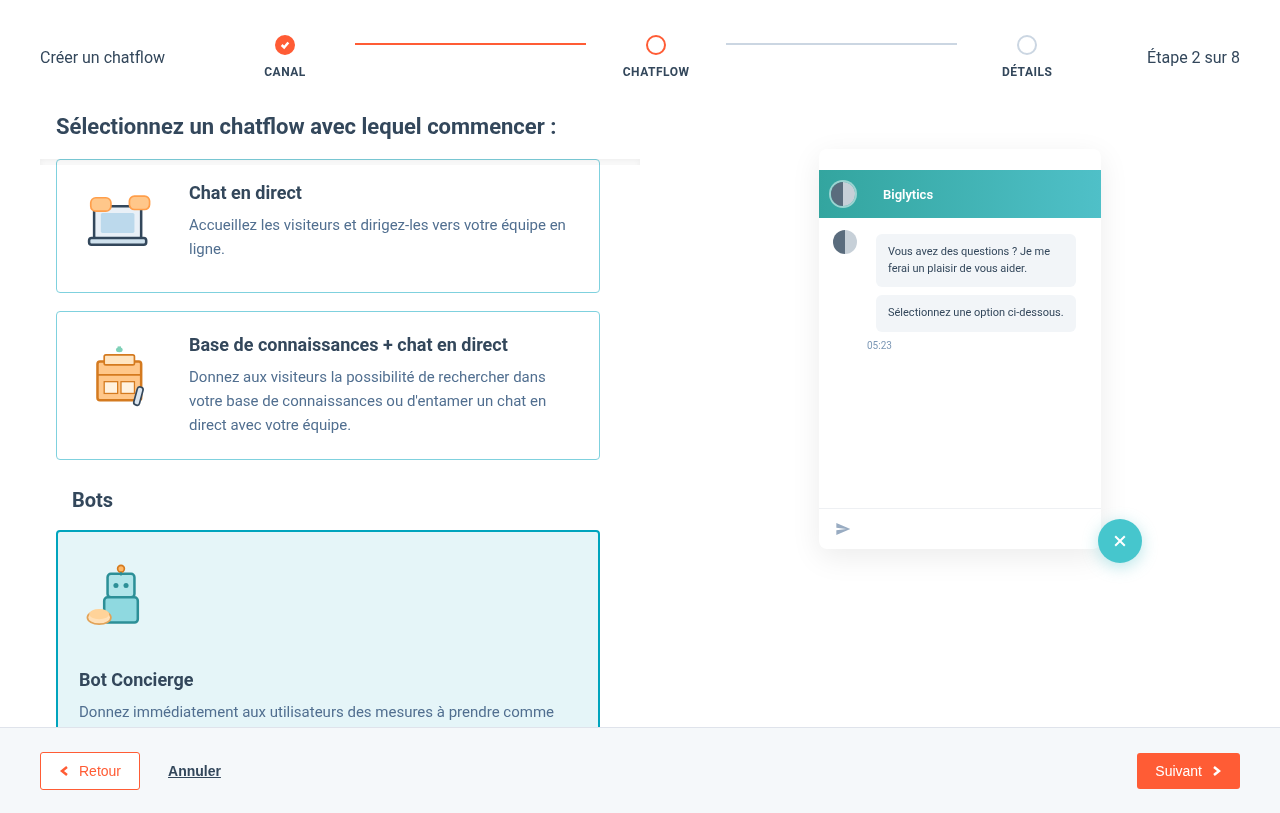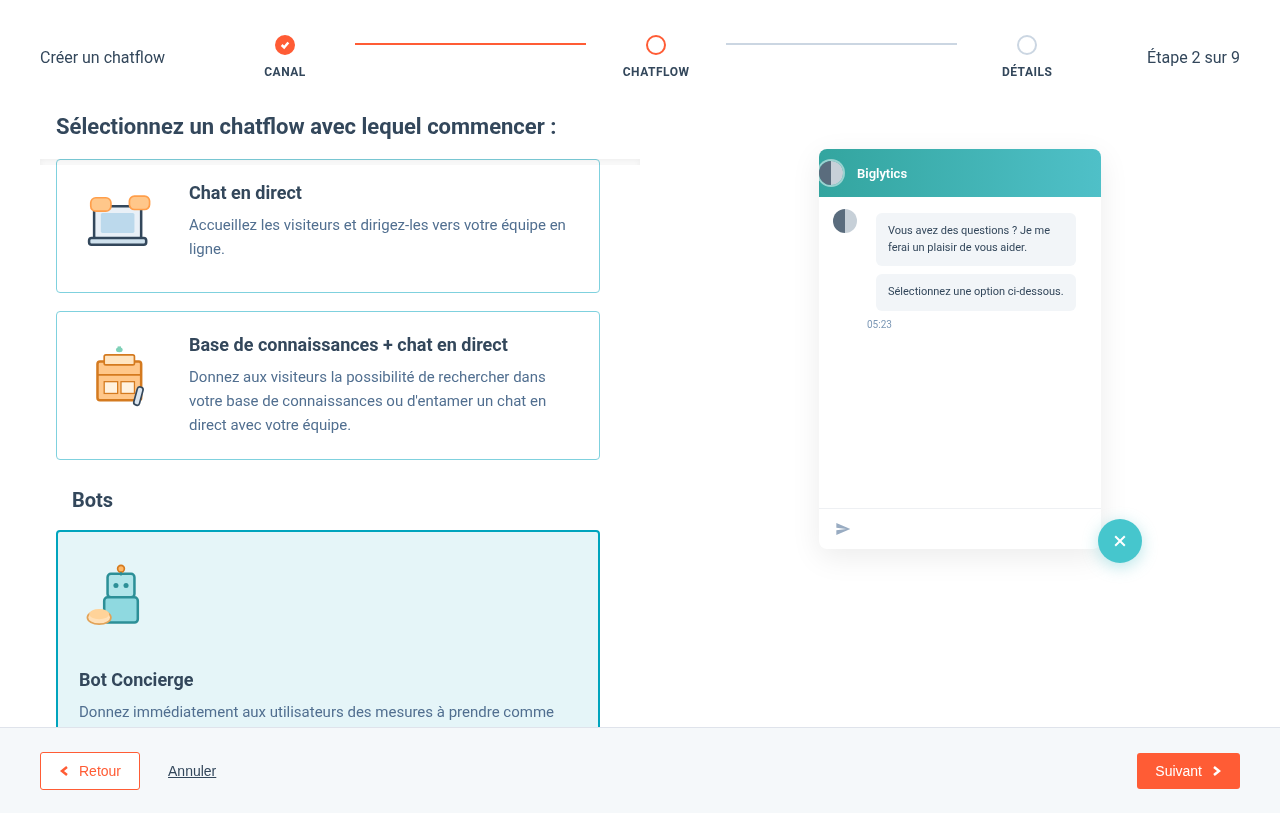--- a/index.html
+++ b/index.html
@@ -43,39 +43,39 @@
   .card{display:flex;gap:26px;align-items:flex-start;border:1px solid var(--card-border);border-radius:4px;padding:20px 28px 22px 22px;margin-bottom:18px;background:#fff;cursor:pointer;}
   .card.selected{background:var(--sel-bg);border-width:2px;border-color:#00a4bd;padding:19px 27px 21px 21px;flex-direction:column;}
   .card .ill{width:84px;height:84px;flex:0 0 84px;display:flex;align-items:center;justify-content:center;margin-top:6px;}
   .card .ill svg{width:84px;height:84px;}
   .card .txt{flex:1;}
   .card h3{margin:0 0 8px 0;font-size:18px;font-weight:700;color:var(--slate-900);line-height:1.4;}
   .card p{margin:0;font-size:15px;color:var(--slate-700);line-height:1.6;}
   .group-label{font-size:20px;font-weight:700;margin:28px 0 18px 16px;color:var(--slate-900);}
   
   .chat-widget{width:282px;height:400px;background:#fff;border-radius:8px;box-shadow:0 8px 30px rgba(0,0,0,.08);margin:0 auto;overflow:hidden;display:flex;flex-direction:column;}
-  .chat-head{background:linear-gradient(90deg,#33a59f,#4fc0c8);color:#fff;padding:12px 0;display:flex;align-items:center;gap:14px;}
+  .chat-head{background:linear-gradient(90deg,#33a59f,#4fc0c8);color:#fff;padding:12px 12px;display:flex;align-items:center;gap:28px;margin-top:21px;}
   .chat-head .avatar{width:24px;height:24px;border-radius:50%;background:#fff;box-shadow:0 0 0 2px rgba(255,255,255,.5);background:conic-gradient(from 180deg,#5a6c7d 0 50%,#c7d0d8 0);}
   .chat-head .name{font-size:13px;font-weight:600;}
   .chat-body{flex:1;padding:16px 14px 10px 14px;position:relative;}
   .msg-row{display:flex;gap:19px;margin-bottom:8px;}
   .msg-avatar{width:24px;height:24px;border-radius:50%;flex:0 0 24px;background:conic-gradient(from 180deg,#5a6c7d 0 50%,#c7d0d8 0);position:relative;top:-4px;}
   .bubble{background:#f2f5f8;border-radius:6px;padding:10px 12px;font-size:11px;color:var(--slate-900);line-height:1.5;max-width:200px;}
   .msg-stack{display:flex;flex-direction:column;gap:8px;}
   .timestamp{font-size:10px;color:var(--slate-500);margin-left:34px;margin-top:4px;}
   .chat-input{border-top:1px solid #eef0f3;padding:12px 16px;display:flex;align-items:center;}
   .chat-input svg{width:16px;height:16px;fill:#99acc2;}
   .preview-wrap{position:relative;width:100%;}
   .close-fab{position:absolute;right:calc(50% - 182px);top:430px;width:44px;height:44px;border-radius:50%;background:#46c6cd;display:flex;align-items:center;justify-content:center;box-shadow:0 4px 16px rgba(79,192,200,.4);cursor:pointer;}
   .close-fab svg{width:16px;height:16px;stroke:#fff;stroke-width:2.5;fill:none;}
   
   .footer{position:absolute;left:0;right:0;bottom:0;height:86px;border-top:1px solid var(--slate-200);background:#f5f8fa;display:flex;align-items:center;padding:0 40px;gap:24px;}
   .btn{font-size:14px;font-weight:500;border-radius:3px;padding:10px 18px;cursor:pointer;display:inline-flex;align-items:center;gap:8px;}
   .btn-outline{border:1px solid var(--orange);color:var(--orange);background:#fff;}
-  .btn-link{border:none;background:none;color:var(--slate-900);text-decoration:underline;font-weight:400;padding:10px 4px;align-items:flex-end;}
+  .btn-link{border:none;background:none;color:var(--slate-900);text-decoration:underline;font-weight:700;padding:10px 4px;align-items:flex-end;}
   .btn-primary{margin-left:auto;background:var(--orange);color:#fff;border:none;}
   .btn svg{width:12px;height:12px;stroke:currentColor;stroke-width:2.5;fill:none;}
 </style>
 </head>
 <body>
 
 <div class="header">
   <div class="title">Créer un chatflow</div>
   <div class="steps">
     <div class="step complete">
@@ -90,21 +90,21 @@
     <div class="step current">
       <div class="dot"></div>
       <div class="lbl">CHATFLOW</div>
     </div>
     <div class="track"></div>
     <div class="step">
       <div class="dot"></div>
       <div class="lbl">DÉTAILS</div>
     </div>
   </div>
-  <div class="step-indicator">Étape 2 sur 9</div>
+  <div class="step-indicator">Étape 2 sur 8</div>
 </div>
 
 <div class="main">
   <div class="left">
     <h2 class="section-title">Sélectionnez un chatflow avec lequel commencer :</h2>
     <div class="scroll-area">
       <div class="cards">
 
         <div class="card">
           <div class="ill">

